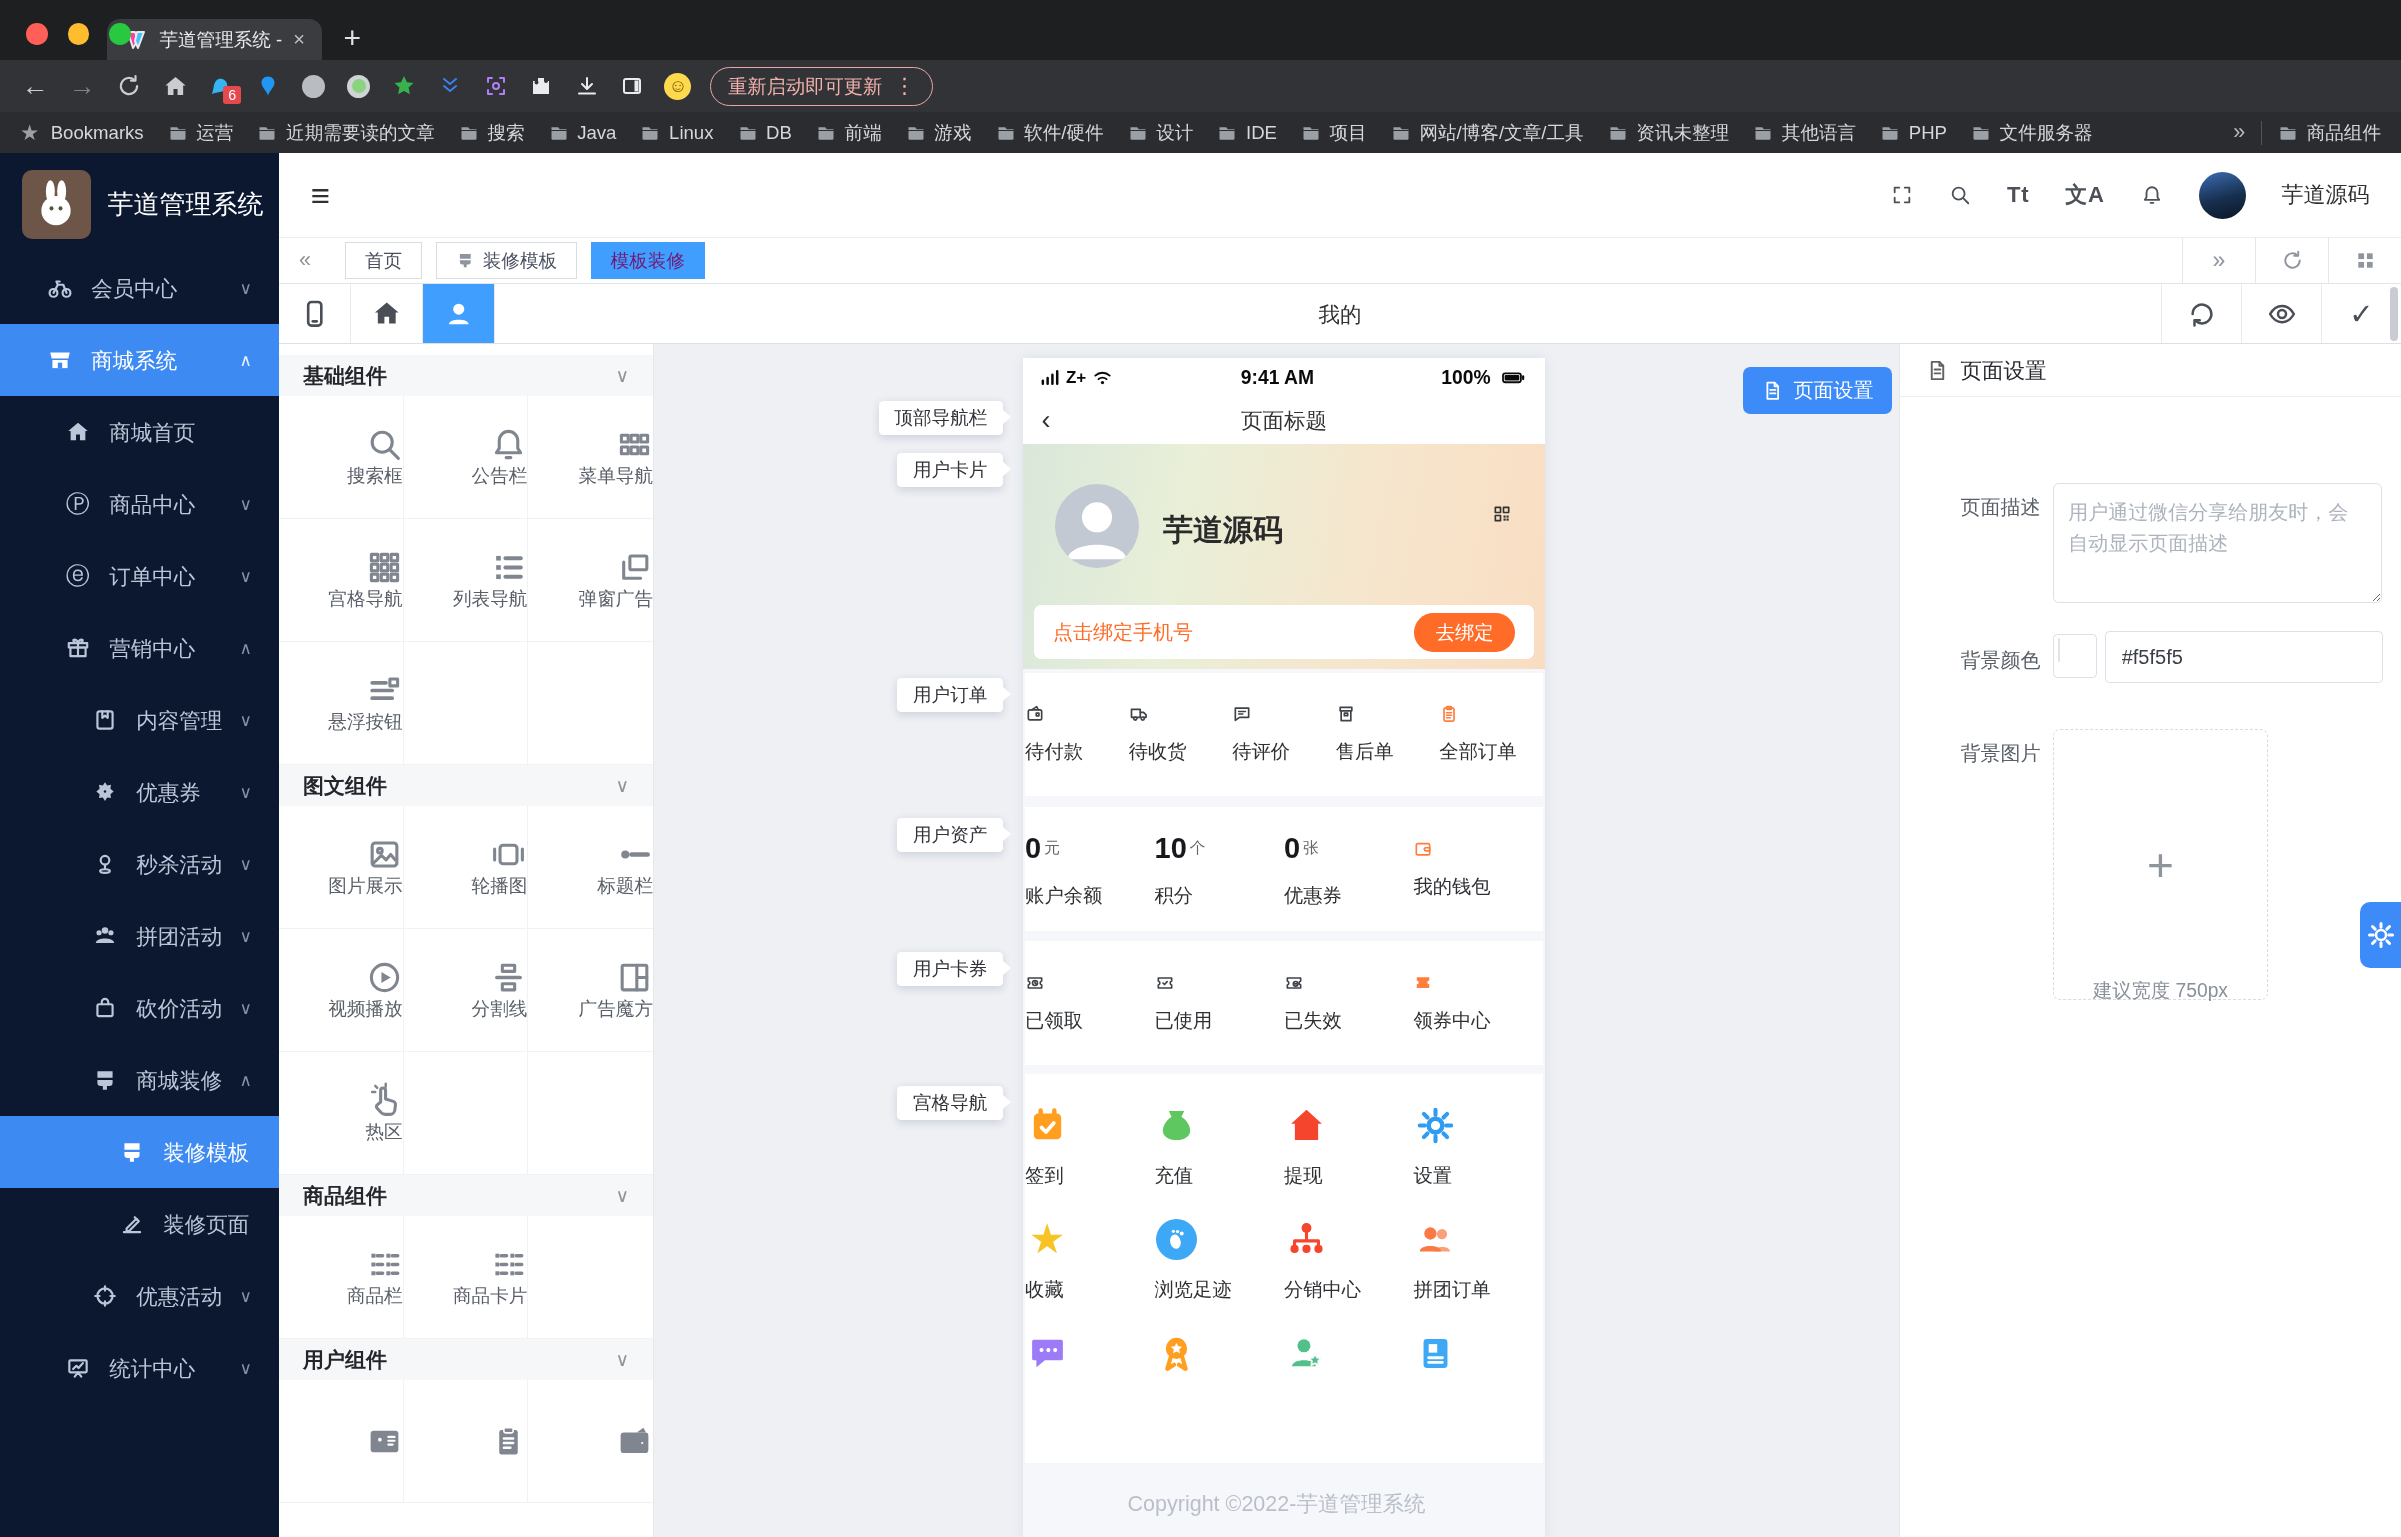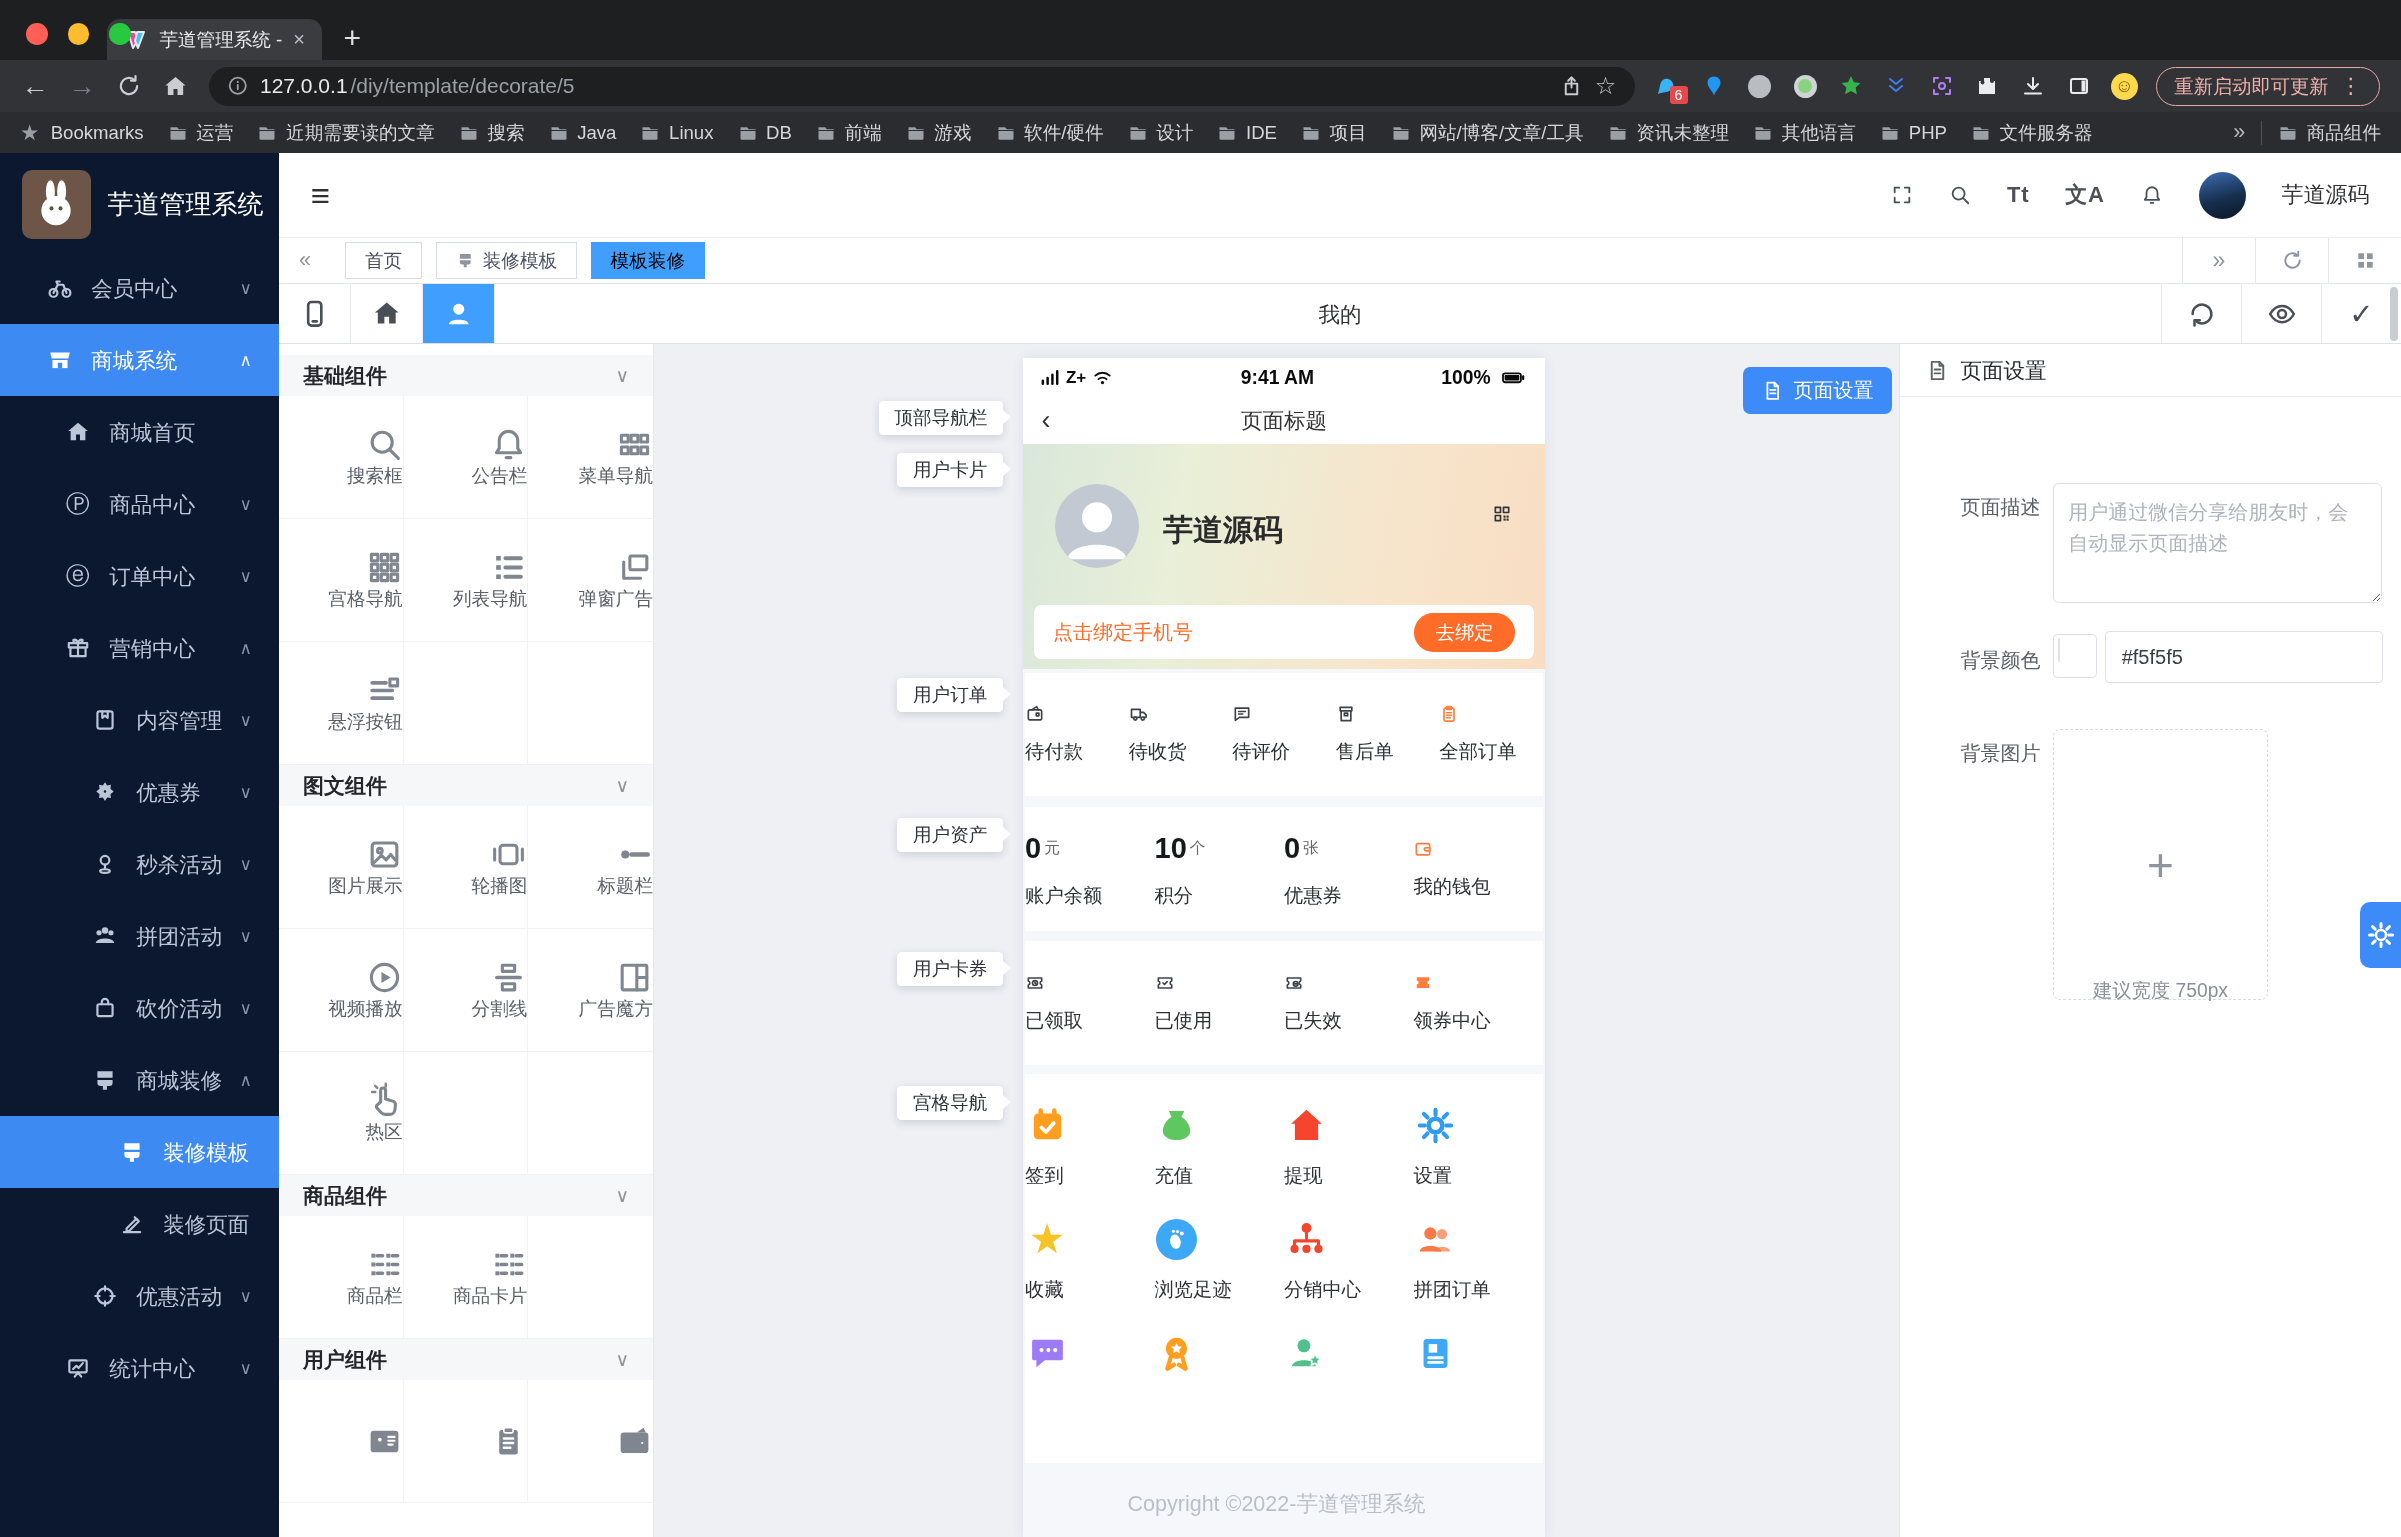--- a/index.html
+++ b/index.html
@@ -57,21 +57,21 @@
 .hicons{margin-left:auto;display:flex;align-items:center;gap:36px;color:#4c5158;font-size:22px}
 .hic{width:26px;height:26px}
 .htxt{font-weight:bold;letter-spacing:0.7px}
 .avatar{width:47px;height:47px;border-radius:50%;background:linear-gradient(165deg,#3d6db5 0%,#17304f 55%,#0a1526 100%);flex-shrink:0}
 .uname-h{color:#303133}
 
 .pagetabs{height:46px;background:#fff;border-bottom:0.7px solid #e2e5ea;display:flex;align-items:center;gap:14.3px;padding-left:0}
 .pt-arrow{width:52px;text-align:center;color:#909399;font-size:21.5px}
 .ptab{height:37px;display:inline-flex;align-items:center;gap:8.6px;padding:0 18.6px;border:0.7px solid #d8dce3;font-size:18.6px;color:#495060;background:#fff;cursor:pointer}
 .ptab svg{width:18.6px;height:18.6px;color:#8f959e}
-.ptab.active{background:#409eff;border-color:#409eff;color:#000000}
+.ptab.active{background:#409eff;border-color:#409eff;color:#701a75}
 .pt-right{margin-left:auto;display:flex;height:100%}
 .pt-cell{width:73px;border-left:0.7px solid #e4e7ea;display:flex;align-items:center;justify-content:center;color:#8f959e;font-size:23px}
 .pt-cell svg{width:23px;height:23px}
 
 .edittools{height:60px;background:#fff;border-bottom:0.7px solid #dde1e6;display:flex;position:relative}
 .et-cell{width:72px;display:flex;align-items:center;justify-content:center;border-right:0.7px solid #e8eaed;color:#4a4f57;cursor:pointer}
 .et-cell svg{width:31.5px;height:31.5px}
 .et-cell.active{background:#409eff;color:#fff}
 .et-title{position:absolute;left:50%;top:50%;transform:translate(-50%,-50%);font-size:21.5px;color:#303133}
 .et-right{margin-left:auto;display:flex}
@@ -549,32 +549,20 @@
   <div class="chromebar">
     <span class="navg">←</span>
     <span class="navg dim">→</span>
     <svg class="ic" style="width:26px;height:26px" viewBox="0 0 36 36" width="26" height="26">
         <use href="#s-refresh"></use>
       </svg>
     <svg class="ic" style="width:27px;height:27px" viewBox="0 0 38 38" width="27" height="27">
         <use href="#s-homef" style="fill:none"></use>
         <use href="#s-fullscr" visibility="hidden"></use>
       </svg>
-    <div class="urlpill">
-      <svg class="ic ii" viewBox="0 0 30 30" width="21.5" height="21.5">
-          <use href="#s-info"></use>
-        </svg>
-      <span>127.0.0.1</span>
-        <span class="path" style="margin-left:-8.6px">/diy/template/decorate/5</span>
-      <span class="sp"></span>
-      <svg class="ic pic" viewBox="0 0 32 32" width="23" height="23">
-          <use href="#s-share"></use>
-        </svg>
-      <span style="color:#c9ccd1;font-size:24px">☆</span>
-    </div>
     <div class="exts">
       <span class="exi" style="color:#35b5f3">
           <svg class="ic" viewBox="0 0 34 34" width="24" height="24">
             <use href="#s-balloon" transform="rotate(45 12 12)"></use>
           </svg>
           <span class="badge6">6</span>
         </span>
       <span class="exi" style="color:#2196f3">
           <svg class="ic" viewBox="0 0 34 34" width="24" height="24">
             <use href="#s-balloon"></use>

